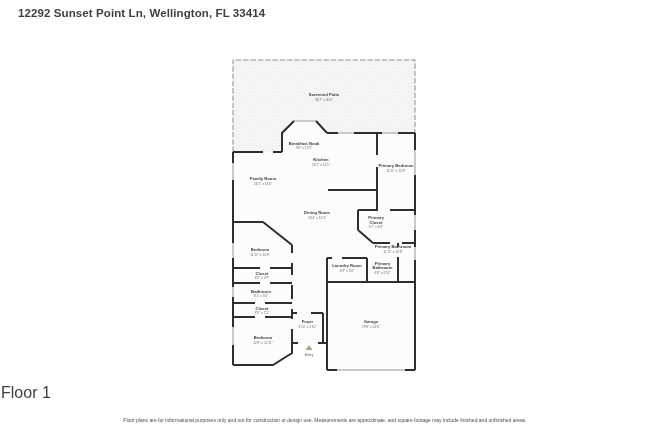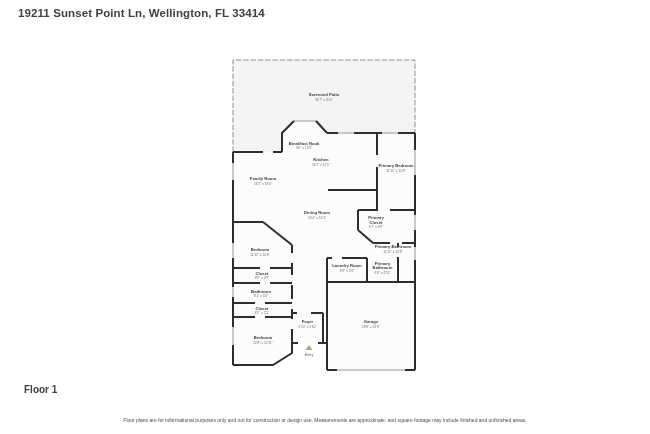--- a/index.html
+++ b/index.html
@@ -5,37 +5,37 @@
   html,body{margin:0;padding:0;}
   body{
     width:650px;height:434px;position:relative;background:#ffffff;
     font-family:"Liberation Sans", sans-serif;overflow:hidden;
   }
   .address{
     position:absolute;left:18px;top:7px;
     font-size:11.5px;font-weight:bold;color:#3f3f3f;letter-spacing:.1px;
   }
   .floor-label{
-    position:absolute;left:24px;top:384px;
-    font-size:10px;font-weight:bold;color:#3f3f3f;
+    position:absolute;left:1px;top:384px;
+    font-size:16px;font-weight:normal;color:#3f3f3f;
   }
   .disclaimer{
     position:absolute;left:0;top:417px;width:650px;
     text-align:center;font-size:5px;color:#4a4a4a;
   }
   .plan-wrap{position:absolute;left:230px;top:55px;width:190px;height:320px;}
   svg text{font-family:"Liberation Sans", sans-serif;}
   .room-name{font-size:4.2px;font-weight:bold;fill:#3c3c3c;text-anchor:middle;}
   .room-dims{font-size:3.3px;fill:#6f6f6f;text-anchor:middle;}
   .entry-text{font-size:3.6px;fill:#555;text-anchor:middle;}
 </style>
 </head>
 <body>
 
-<div class="address">19211 Sunset Point Ln, Wellington, FL 33414</div>
+<div class="address">12292 Sunset Point Ln, Wellington, FL 33414</div>
 
 <div class="plan-wrap">
 <svg width="190" height="320" viewBox="0 0 190 320" xmlns="http://www.w3.org/2000/svg">
   <defs>
     <pattern id="dots" width="3" height="3" patternUnits="userSpaceOnUse">
       <rect width="3" height="3" fill="#f5f5f5"></rect>
       <circle cx="1" cy="1" r="0.35" fill="#d8d8d8"></circle>
     </pattern>
   </defs>
 

